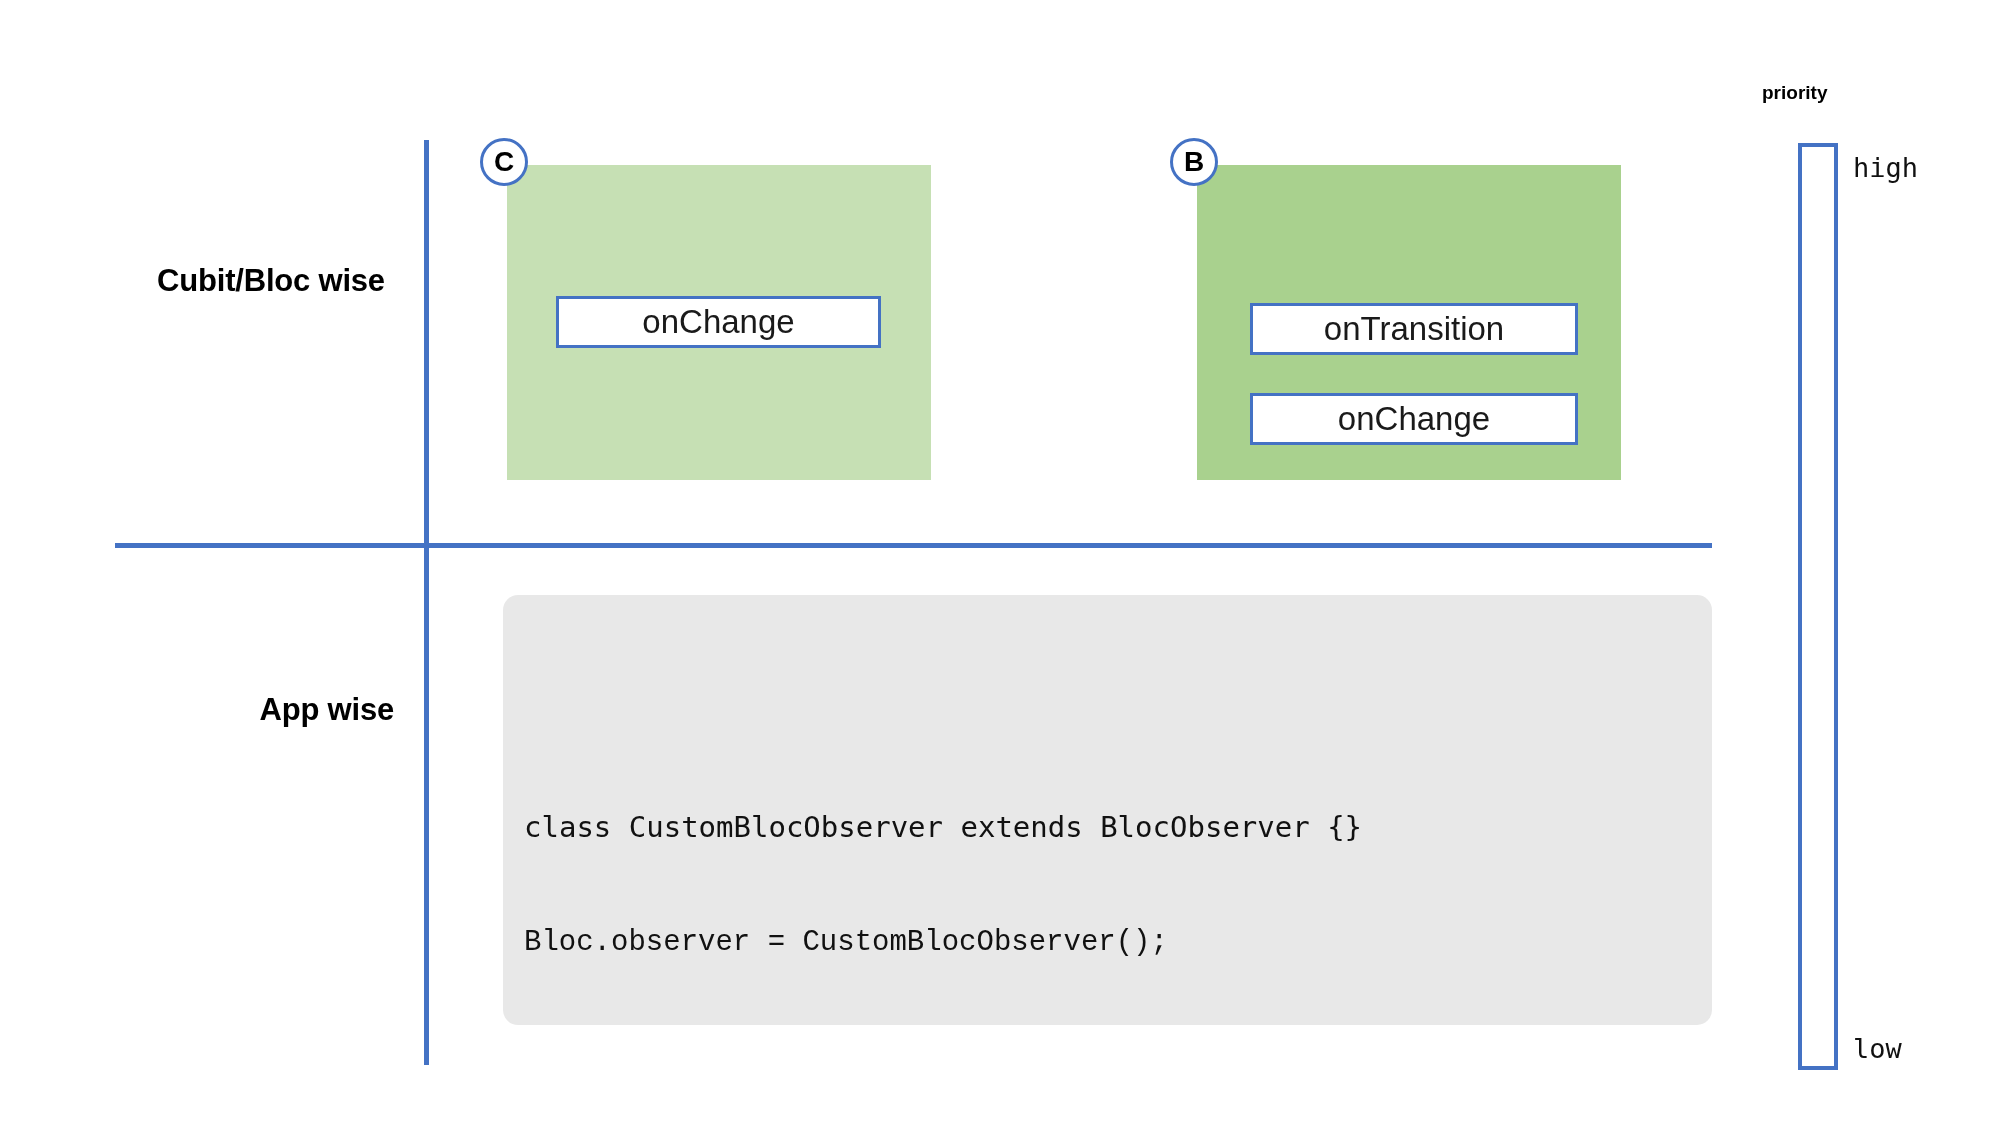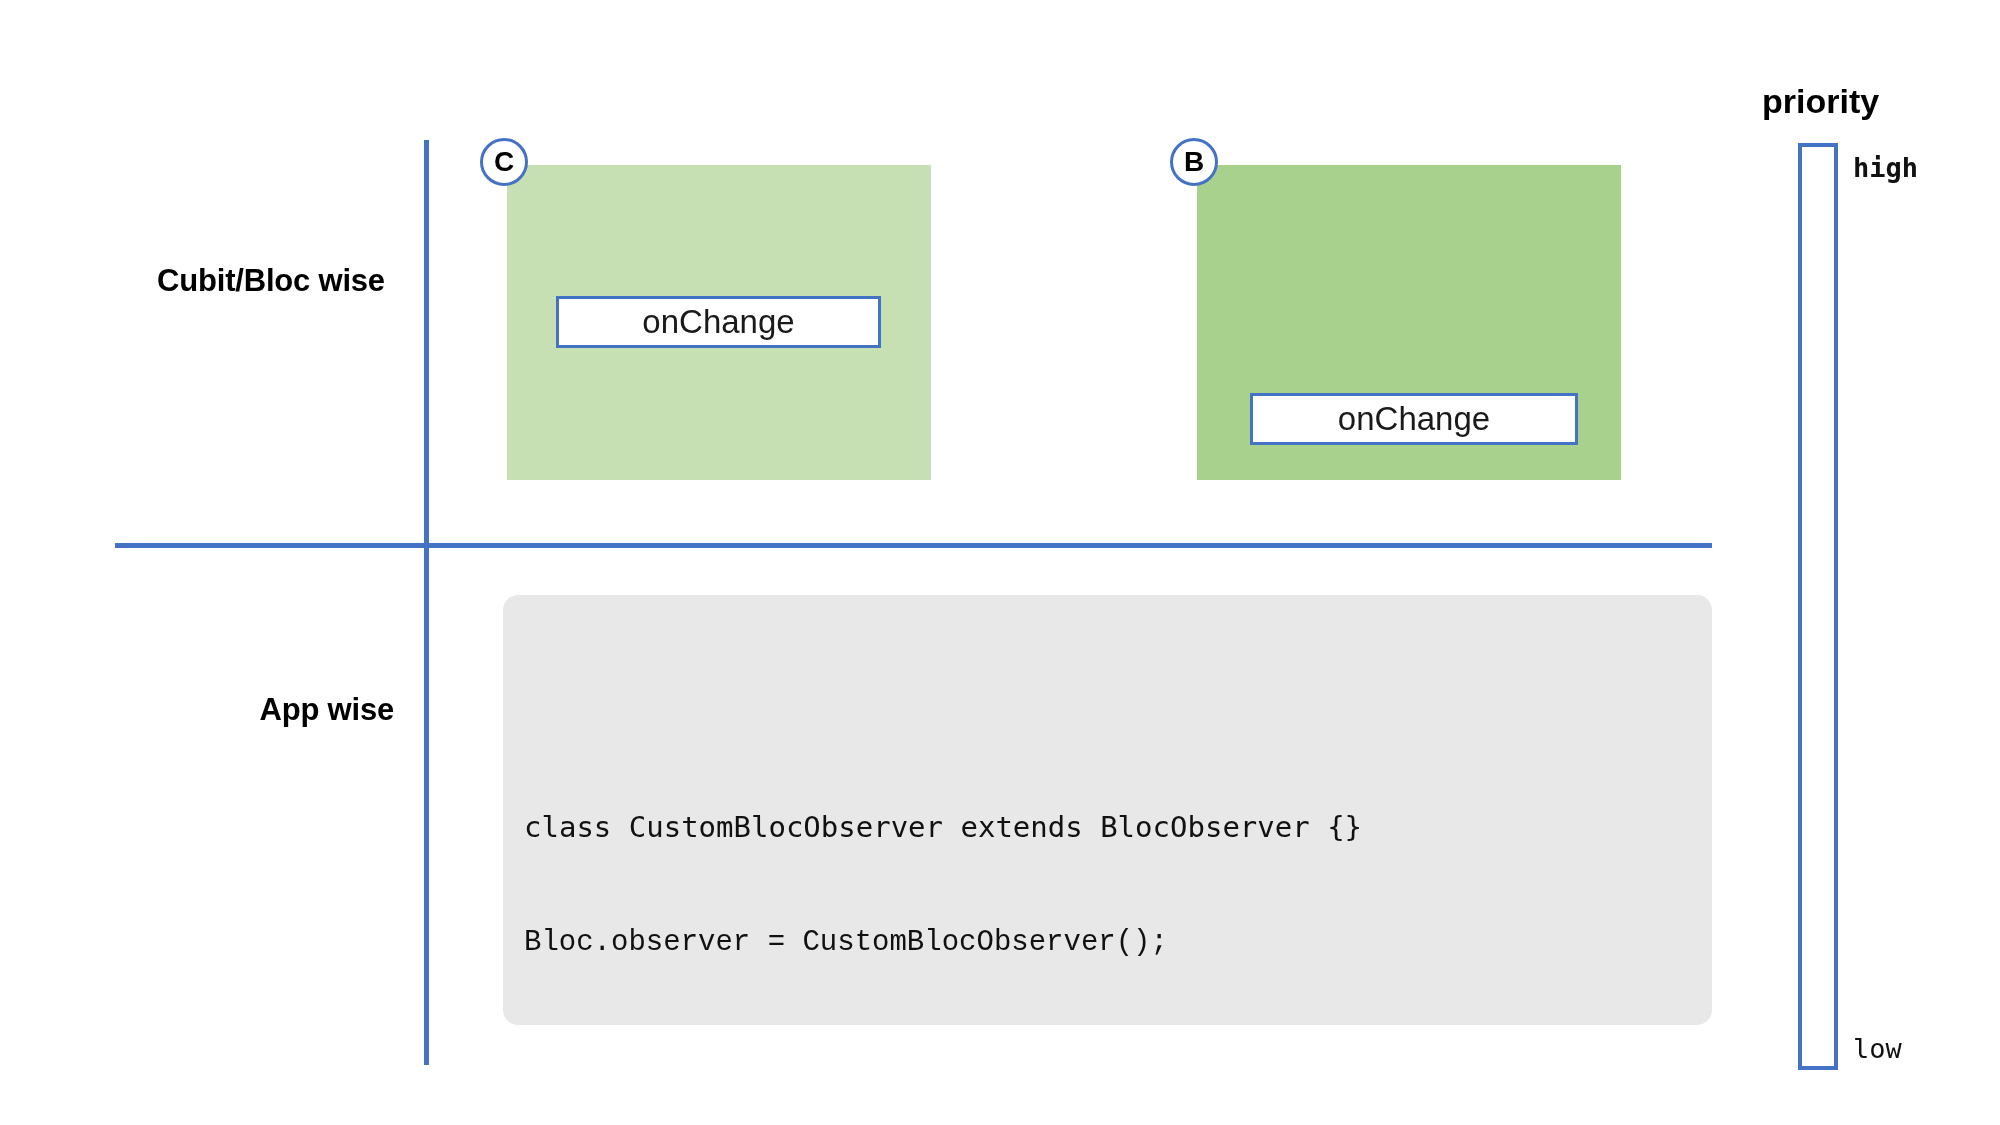--- a/index.html
+++ b/index.html
@@ -136,42 +136,42 @@
     margin-top: 28px;
     font-family: Liberation Mono, monospace;
   }
 
   
   .priority-title {
     position: absolute;
     left: 1762px;
     top: 82px;
     font-weight: bold;
-    font-size: 34px;
+    font-size: 19px;
     color: #000000;
     white-space: nowrap;
   }
   .priority-bar {
     position: absolute;
     left: 1798px;
     top: 143px;
     width: 40px;
     height: 927px;
     border: 4px solid #4472C4;
     box-sizing: border-box;
     background: #ffffff;
   }
   .priority-tick {
     position: absolute;
     font-family: "DejaVu Sans Mono", "Liberation Mono", monospace;
     font-size: 27px;
     color: #111111;
     white-space: nowrap;
   }
-  .priority-tick.high { left: 1853px; top: 152px; font-weight: bold; }
+  .priority-tick.high { left: 1853px; top: 152px; }
   .priority-tick.low  { left: 1853px; top: 1033px; }
 
   
   .logo {
     position: absolute;
     left: 55px;
     top: 1028px;
     width: 165px;
     height: 66px;
     display: flex;
@@ -199,20 +199,21 @@
   <div class="row-label cubit">Cubit/Bloc wise</div>
   <div class="row-label app">App wise</div>
 
   <div class="group-box cubit-box">
     <div class="badge">C</div>
     <div class="chip chip-cubit-0">onChange</div>
   </div>
 
   <div class="group-box bloc-box">
     <div class="badge">B</div>
+    <div class="chip chip-bloc-1">onTransition</div>
     <div class="chip chip-bloc-2">onChange</div>
   </div>
 
   <div class="code-panel">
     <div class="code-lines">
       <div class="code-line">class CustomBlocObserver extends BlocObserver {}</div>
       <div class="code-line">Bloc.observer = CustomBlocObserver();</div>
     </div>
   </div>
 

